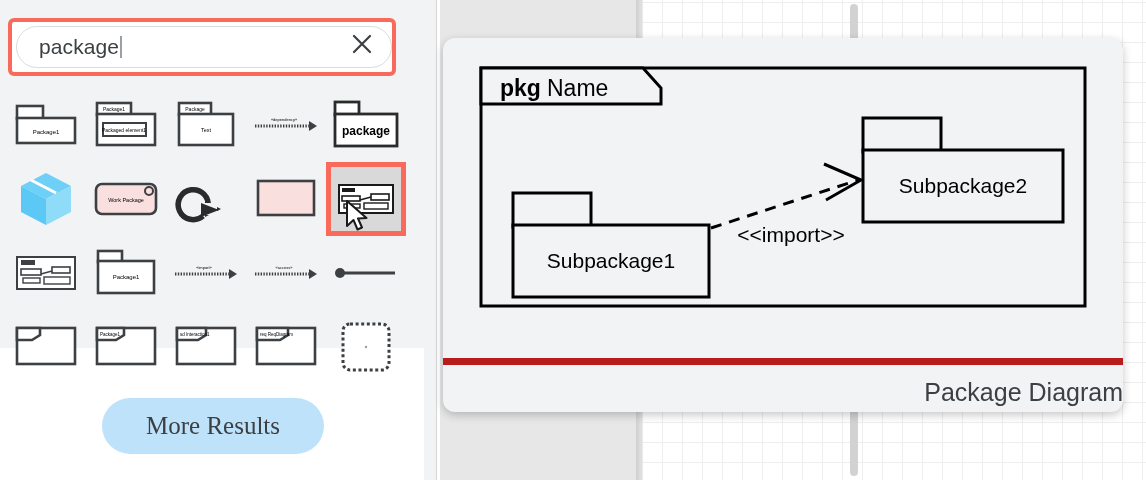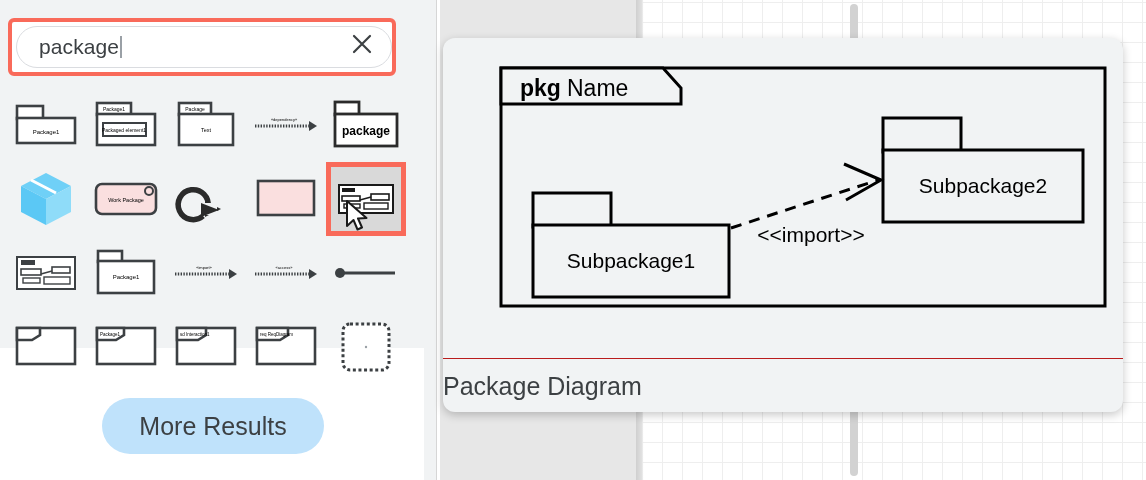--- a/index.html
+++ b/index.html
@@ -92,38 +92,38 @@
   
   .cursor{
     position:absolute;left:345px;top:200px;width:26px;height:34px;pointer-events:none;
   }
 
   
   .more-btn{
     position:absolute;left:102px;top:398px;width:222px;height:56px;
     background:#bfe2fb;border-radius:28px;border:none;cursor:pointer;
     display:flex;align-items:center;justify-content:center;
-    font-family:Liberation Sans, sans-serif;
+    font-family:Liberation Serif, serif;
   }
   .more-btn span{font-size:25px;color:#3c4043;}
 
   
   .preview-card{
     position:absolute;left:443px;top:38px;width:680px;height:374px;
     background:#f1f3f4;border-radius:12px;
     box-shadow:0 3px 10px rgba(0,0,0,.22);
     overflow:hidden;
   }
   .preview-body{
-    position:relative;width:680px;height:320px;margin-left:20px;
+    position:relative;width:680px;height:320px;
   }
   .preview-caption{
     position:absolute;left:0;top:320px;width:680px;height:54px;
-    border-top:1px solid #b91c1c;
-    display:flex;align-items:center;justify-content:flex-start;
+    border-top:7px solid #b91c1c;
+    display:flex;align-items:center;justify-content:flex-end;
   }
   .preview-caption span{font-size:25px;color:#3c4043;}
   .preview-svg{position:absolute;left:0;top:0;}
   .uml-text{font-family:"Liberation Sans",sans-serif;fill:#000000;}
 </style>
 </head>
 <body>
 
 <div id="root">
 

